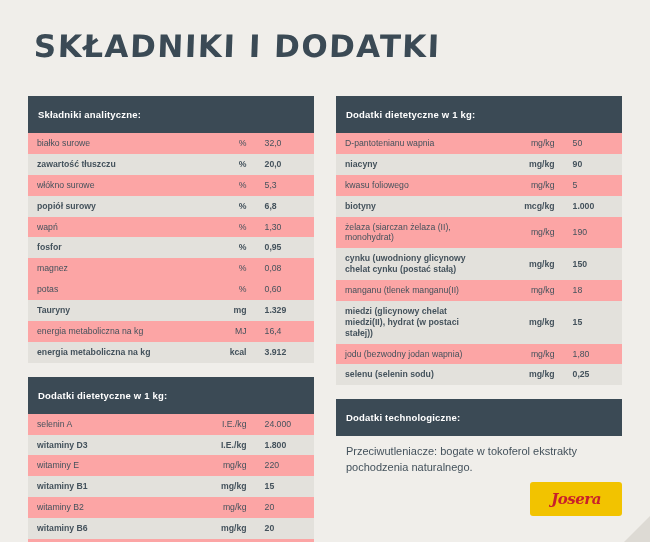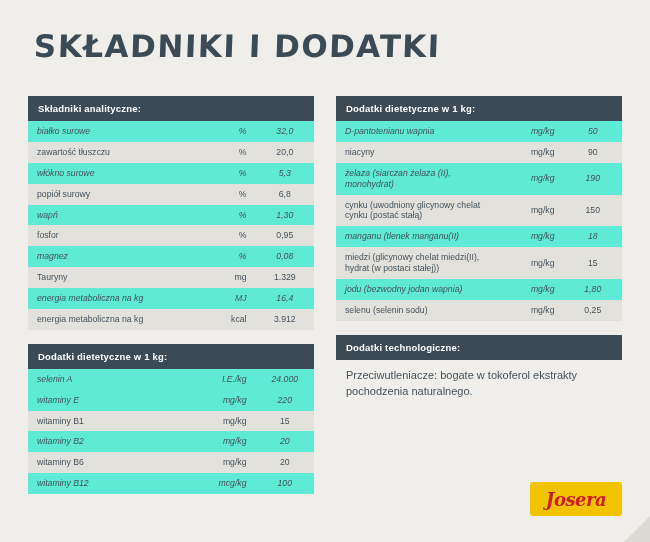--- a/index.html
+++ b/index.html
@@ -45,54 +45,54 @@
     width: 286px;
   }
   .block {
     margin-bottom: 14px;
   }
   .block-head {
     background: #3b4a55;
     color: #ffffff;
     font-size: 9.5px;
     font-weight: bold;
-    padding: 7px 10px;
+    padding: 13px 10px;
     letter-spacing: 0.2px;
   }
   table.tbl {
     width: 100%;
     border-collapse: collapse;
     table-layout: fixed;
   }
   table.tbl td {
     font-size: 8.7px;
     color: #44525c;
     padding: 5px 9px;
     vertical-align: middle;
     line-height: 1.25;
   }
   table.tbl tr.alt td {
     background: #e3e1dc;
+    font-weight: bold;
   }
   table.tbl tr.plain td {
-    background: #5eead4;
-    font-style: italic;
+    background: #fca5a5;
   }
   td.name {
     width: 60%;
   }
   td.unit {
     width: 22%;
     text-align: right;
     color: #6a7882;
     font-size: 8.2px;
   }
   td.val {
     width: 18%;
-    text-align: center;
+    text-align: left;
   }
   .note {
     background: #f0eeea;
     font-size: 11px;
     color: #44525c;
     padding: 8px 10px 10px 10px;
     line-height: 1.45;
   }
   .logo {
     position: absolute;
@@ -103,21 +103,21 @@
     background: #f2c300;
     border-radius: 3px;
     display: flex;
     align-items: center;
     justify-content: center;
   }
   .logo-text {
     font-family: "DejaVu Serif", serif;
     font-style: italic;
     font-weight: bold;
-    font-size: 18px;
+    font-size: 15px;
     color: #c8202a;
     letter-spacing: -0.5px;
   }
   .corner {
     position: absolute;
     right: 0;
     bottom: 0;
     width: 0;
     height: 0;
     border-left: 26px solid transparent;
@@ -167,20 +167,25 @@
             <tr class="alt">
               <td class="name">fosfor</td>
               <td class="unit">%</td>
               <td class="val">0,95</td>
             </tr>
             <tr class="plain">
               <td class="name">magnez</td>
               <td class="unit">%</td>
               <td class="val">0,08</td>
             </tr>
+            <tr class="plain">
+              <td class="name">potas</td>
+              <td class="unit">%</td>
+              <td class="val">0,60</td>
+            </tr>
             <tr class="alt">
               <td class="name">Tauryny</td>
               <td class="unit">mg</td>
               <td class="val">1.329</td>
             </tr>
             <tr class="plain">
               <td class="name">energia metaboliczna na kg</td>
               <td class="unit">MJ</td>
               <td class="val">16,4</td>
             </tr>
@@ -195,20 +200,25 @@
 
       <div class="block">
         <div class="block-head">Dodatki dietetyczne w 1 kg:</div>
         <table class="tbl">
           <tbody>
             <tr class="plain">
               <td class="name">selenin A</td>
               <td class="unit">I.E./kg</td>
               <td class="val">24.000</td>
             </tr>
+            <tr class="alt">
+              <td class="name">witaminy D3</td>
+              <td class="unit">I.E./kg</td>
+              <td class="val">1.800</td>
+            </tr>
             <tr class="plain">
               <td class="name">witaminy E</td>
               <td class="unit">mg/kg</td>
               <td class="val">220</td>
             </tr>
             <tr class="alt">
               <td class="name">witaminy B1</td>
               <td class="unit">mg/kg</td>
               <td class="val">15</td>
             </tr>
@@ -243,20 +253,30 @@
               <td class="name">D-pantotenianu wapnia</td>
               <td class="unit">mg/kg</td>
               <td class="val">50</td>
             </tr>
             <tr class="alt">
               <td class="name">niacyny</td>
               <td class="unit">mg/kg</td>
               <td class="val">90</td>
             </tr>
             <tr class="plain">
+              <td class="name">kwasu foliowego</td>
+              <td class="unit">mg/kg</td>
+              <td class="val">5</td>
+            </tr>
+            <tr class="alt">
+              <td class="name">biotyny</td>
+              <td class="unit">mcg/kg</td>
+              <td class="val">1.000</td>
+            </tr>
+            <tr class="plain">
               <td class="name">żelaza (siarczan żelaza (II), monohydrat)</td>
               <td class="unit">mg/kg</td>
               <td class="val">190</td>
             </tr>
             <tr class="alt">
               <td class="name">cynku (uwodniony glicynowy chelat cynku (postać stałą)</td>
               <td class="unit">mg/kg</td>
               <td class="val">150</td>
             </tr>
             <tr class="plain">

